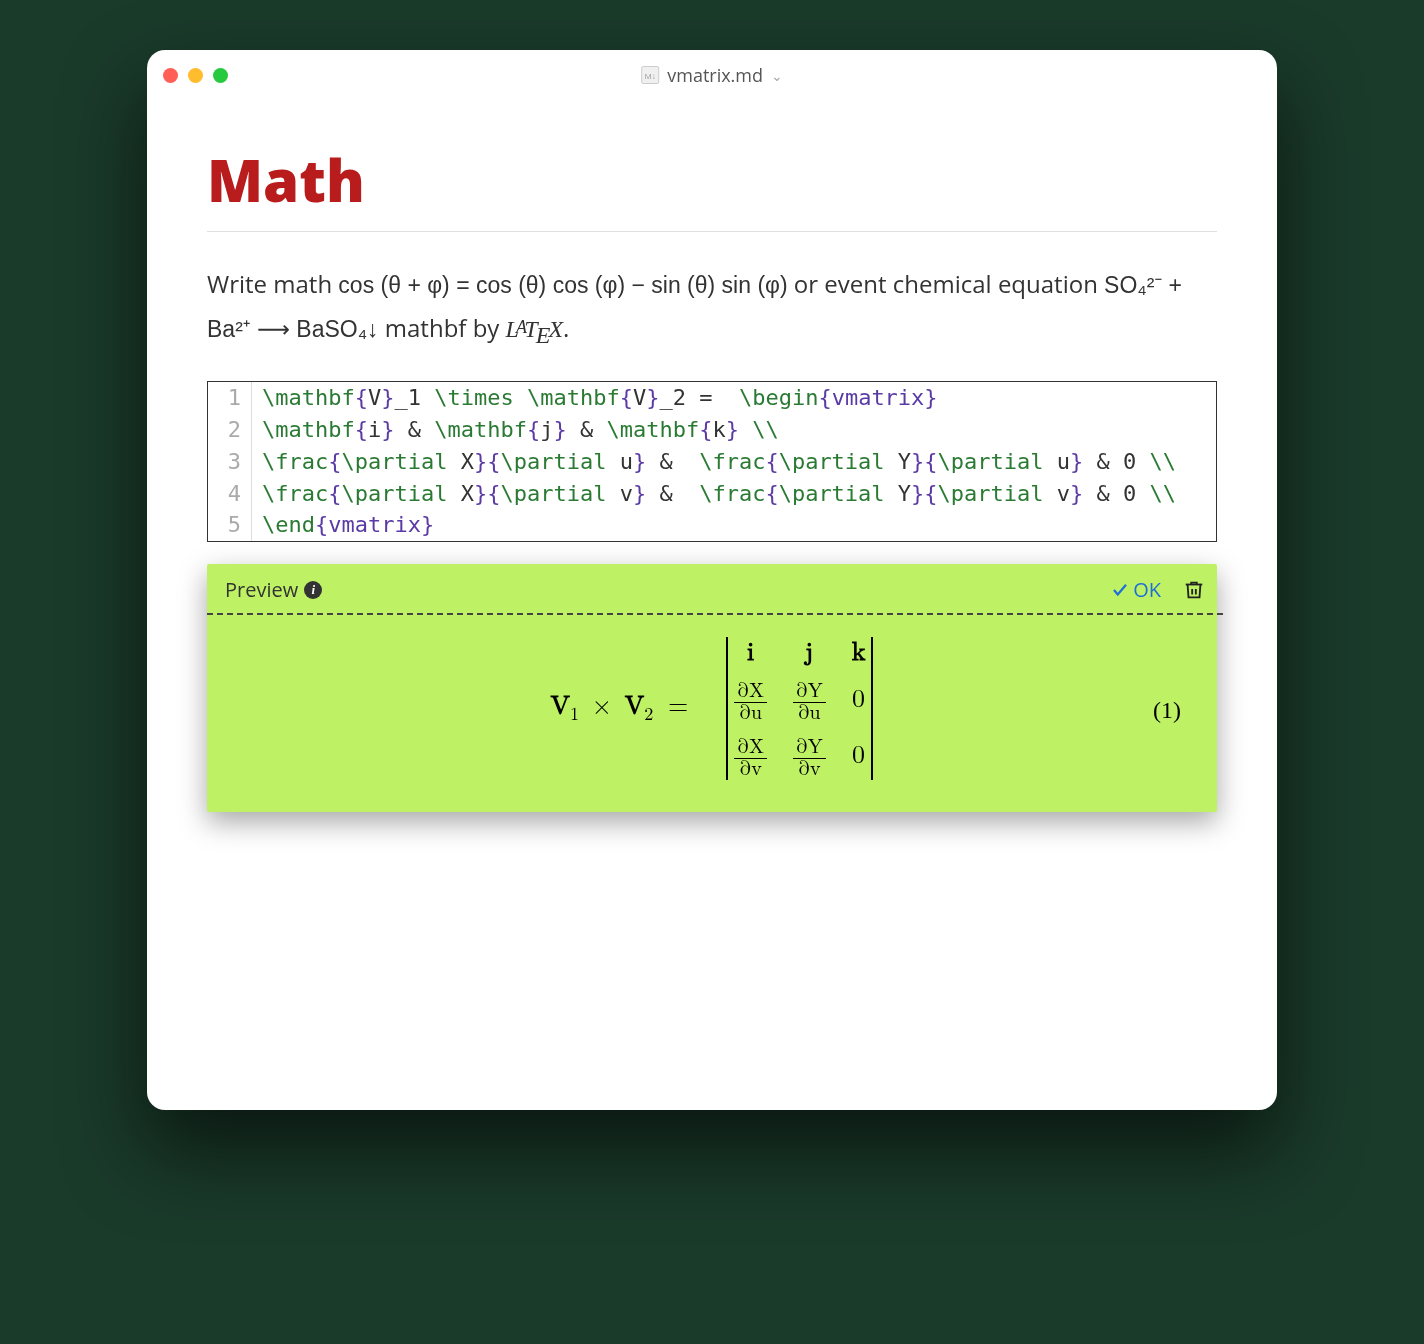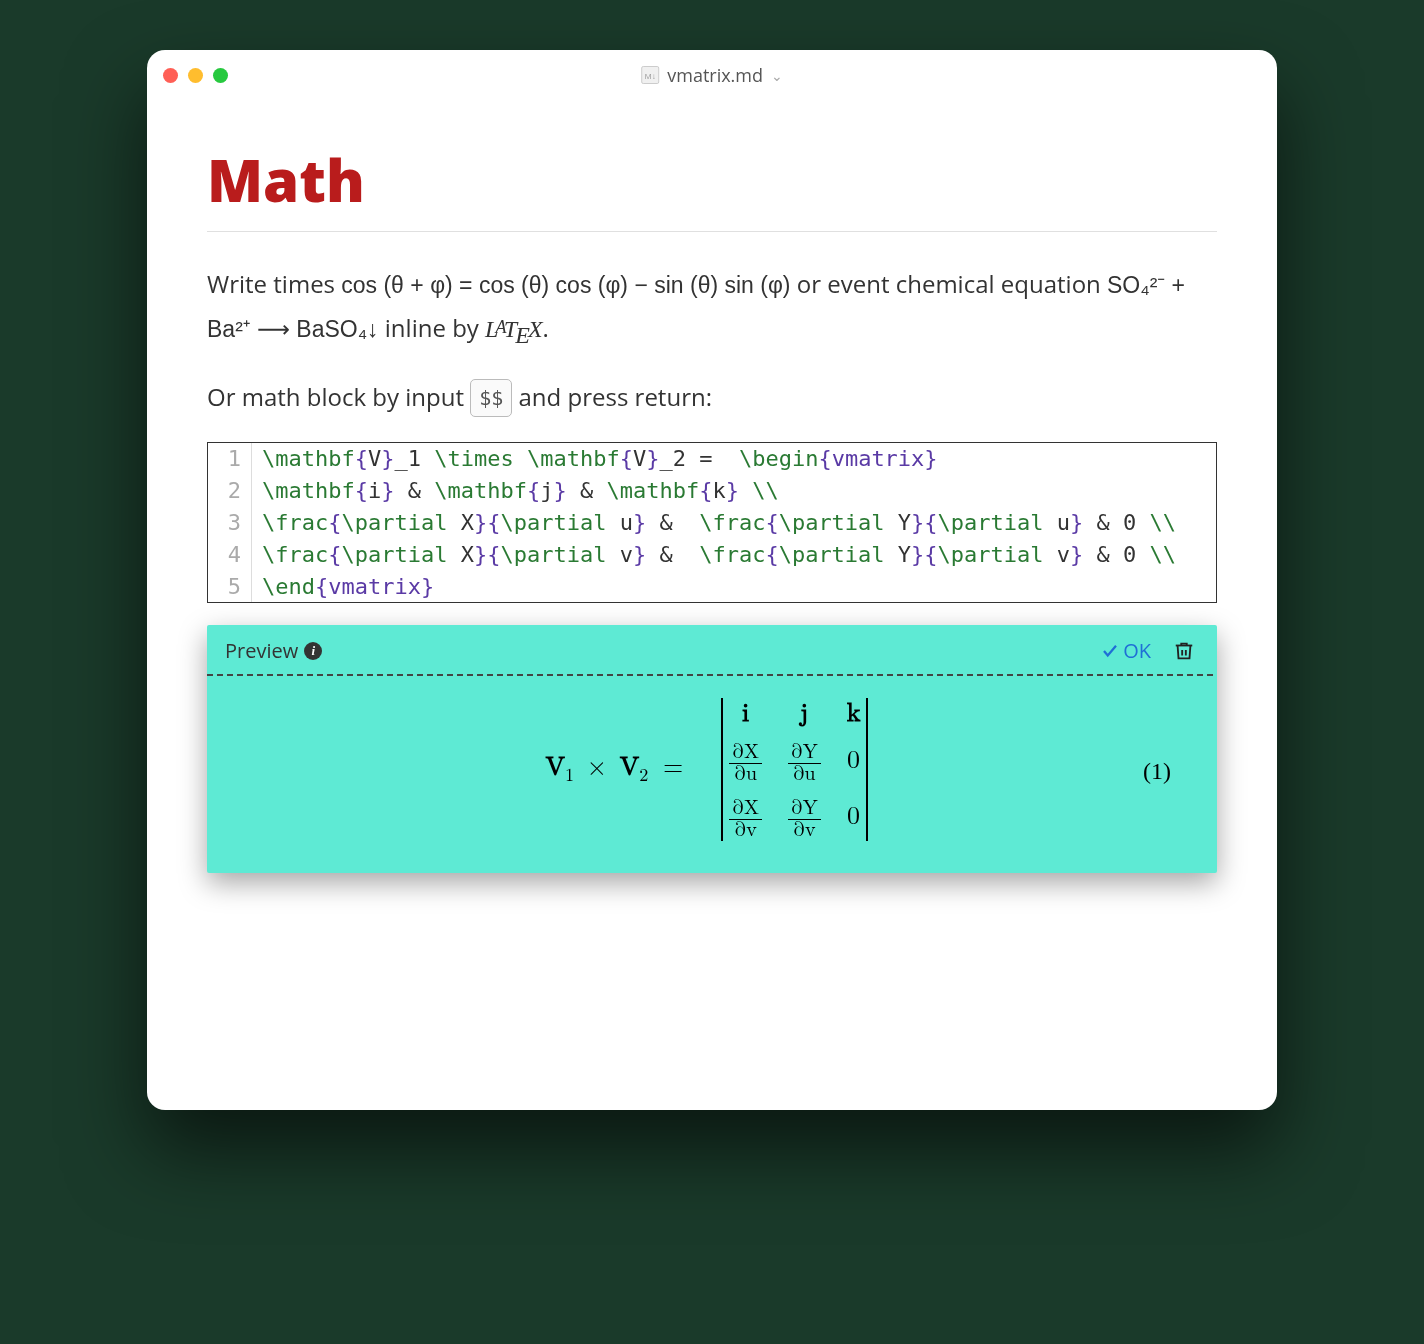--- a/index.html
+++ b/index.html
@@ -113,24 +113,24 @@
   border-right: 1px solid #ddd;
   user-select: none;
 }
 .code-text { padding-left: 10px; white-space: pre; text-align: center; }
 .cmd   { color: #2a7a33; }
 .brace { color: #5a3aa5; }
 .arg   { color: #333; }
 .op    { color: #2a7a33; }
 .preview-panel {
   margin-top: 22px;
-  background: #5eead4;
+  background: #bef264;
   border-radius: 2px;
   box-shadow: 0 10px 28px rgba(0,0,0,0.35);
-  padding: 12px 22px 26px 18px;
+  padding: 12px 12px 26px 18px;
   position: relative;
 }
 .preview-head {
   display: flex;
   align-items: center;
   justify-content: space-between;
   font-size: 20px;
   color: #333;
 }
 .preview-head-left { display:flex; align-items:center; gap:6px; }
@@ -211,33 +211,28 @@
       <span>vmatrix.md</span>
       <span class="chevron">⌄</span>
     </div>
   </div>
 
   <div class="content">
     <h1 class="page-title">Math</h1>
     <hr class="hr">
 
     <p class="prose">
-      <span>Write times </span>
+      <span>Write math </span>
       <span class="mathspan">cos (θ + φ) = cos (θ) cos (φ) − sin (θ) sin (φ)</span>
       <span>  or event chemical equation </span>
       <span class="mathspan">SO₄²⁻ + Ba²⁺ ⟶ BaSO₄↓</span>
-      <span>  inline by </span>
+      <span>  mathbf by </span>
       <span class="latex-logo">L<span class="a">A</span>T<span class="e">E</span>X</span><span>.</span>
     </p>
 
-    <p class="prose">
-      <span>Or math block by input </span>
-      <span class="kbd">$$</span>
-      <span> and press return:</span>
-    </p>
 
     <div class="code-block" id="code-block">
         <div class="code-line">
           <span class="gutter">1</span>
           <span class="code-text"><span class="cmd">\mathbf</span><span class="brace">{</span><span class="arg">V</span><span class="brace">}</span><span class="arg">_1 </span><span class="cmd">\times</span><span class="arg"> </span><span class="cmd">\mathbf</span><span class="brace">{</span><span class="arg">V</span><span class="brace">}</span><span class="arg">_2 =  </span><span class="cmd">\begin</span><span class="brace">{</span><span class="brace">vmatrix</span><span class="brace">}</span></span>
         </div>
         <div class="code-line">
           <span class="gutter">2</span>
           <span class="code-text"><span class="cmd">\mathbf</span><span class="brace">{</span><span class="arg">i</span><span class="brace">}</span><span class="arg"> &amp; </span><span class="cmd">\mathbf</span><span class="brace">{</span><span class="arg">j</span><span class="brace">}</span><span class="arg"> &amp; </span><span class="cmd">\mathbf</span><span class="brace">{</span><span class="arg">k</span><span class="brace">}</span><span class="arg"> </span><span class="op">\\</span></span>
         </div>

